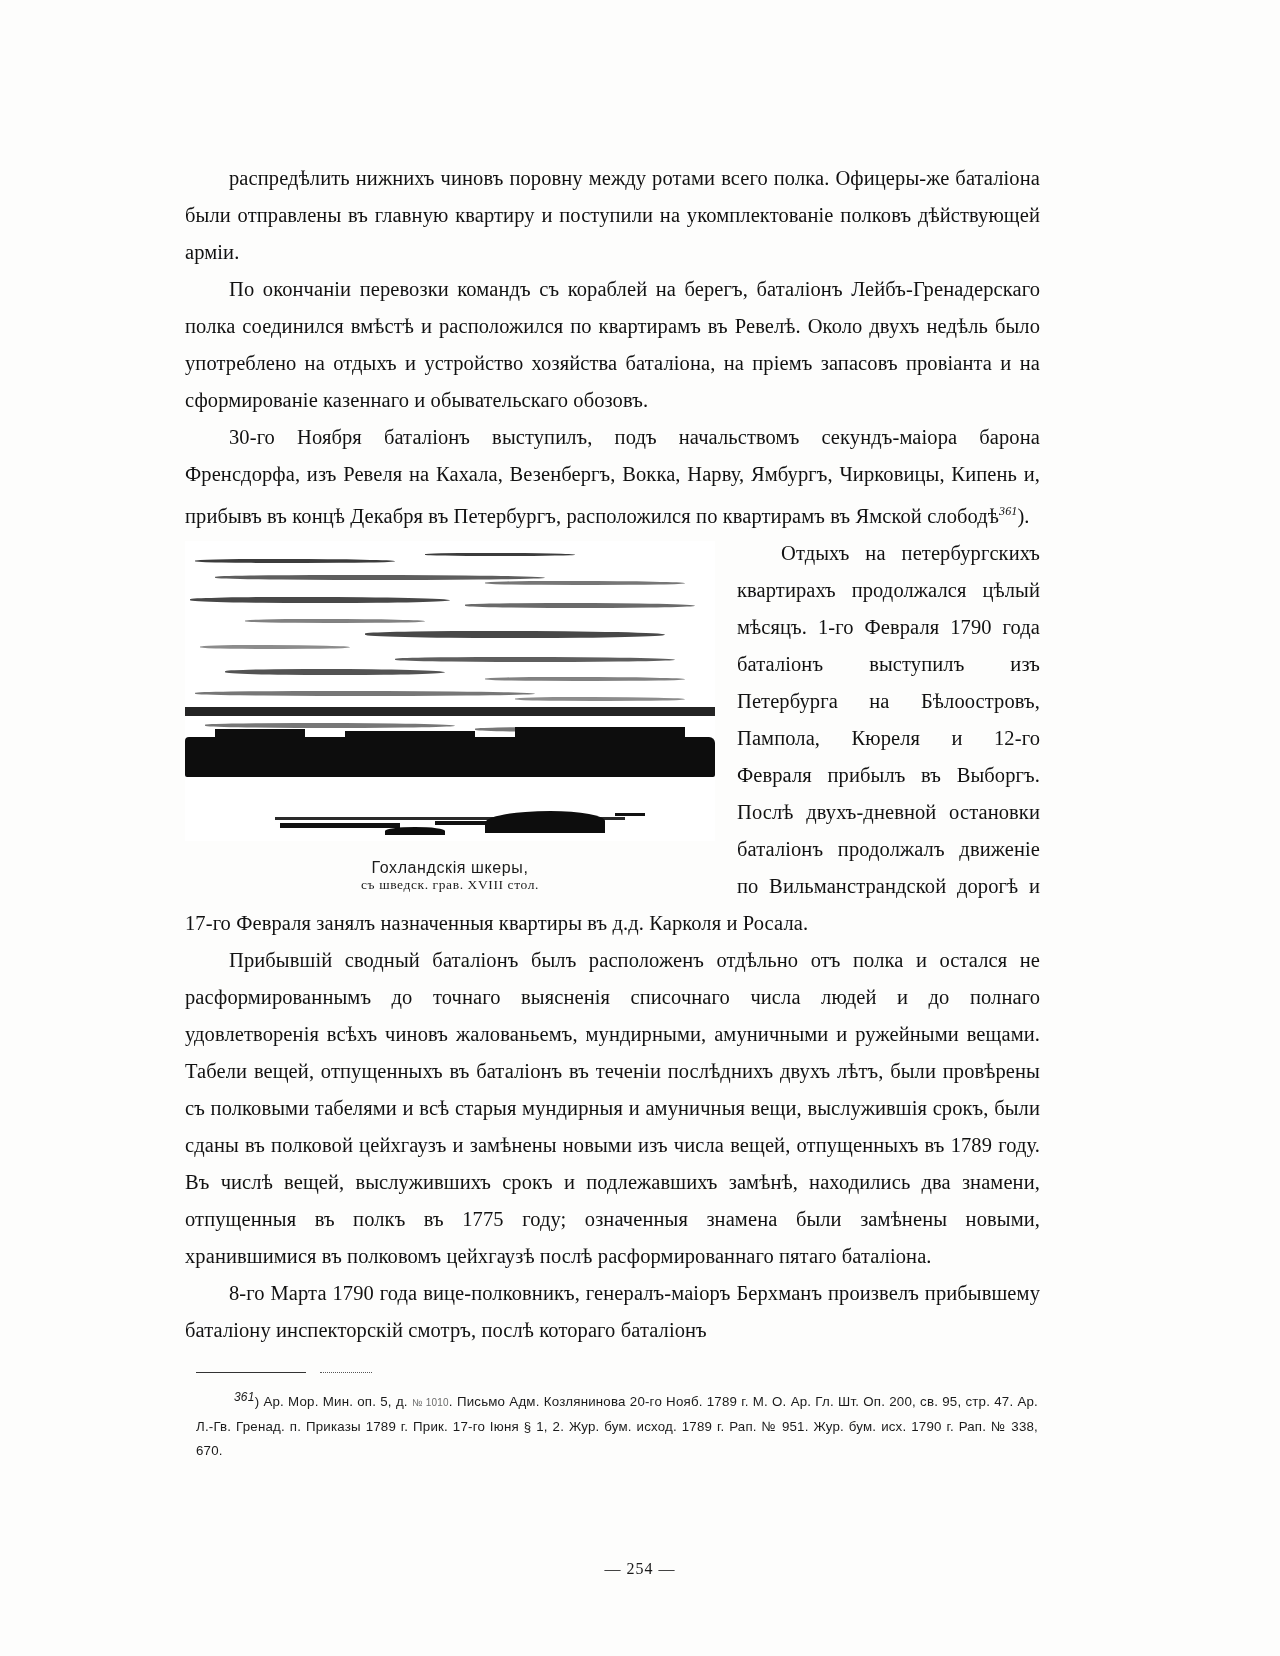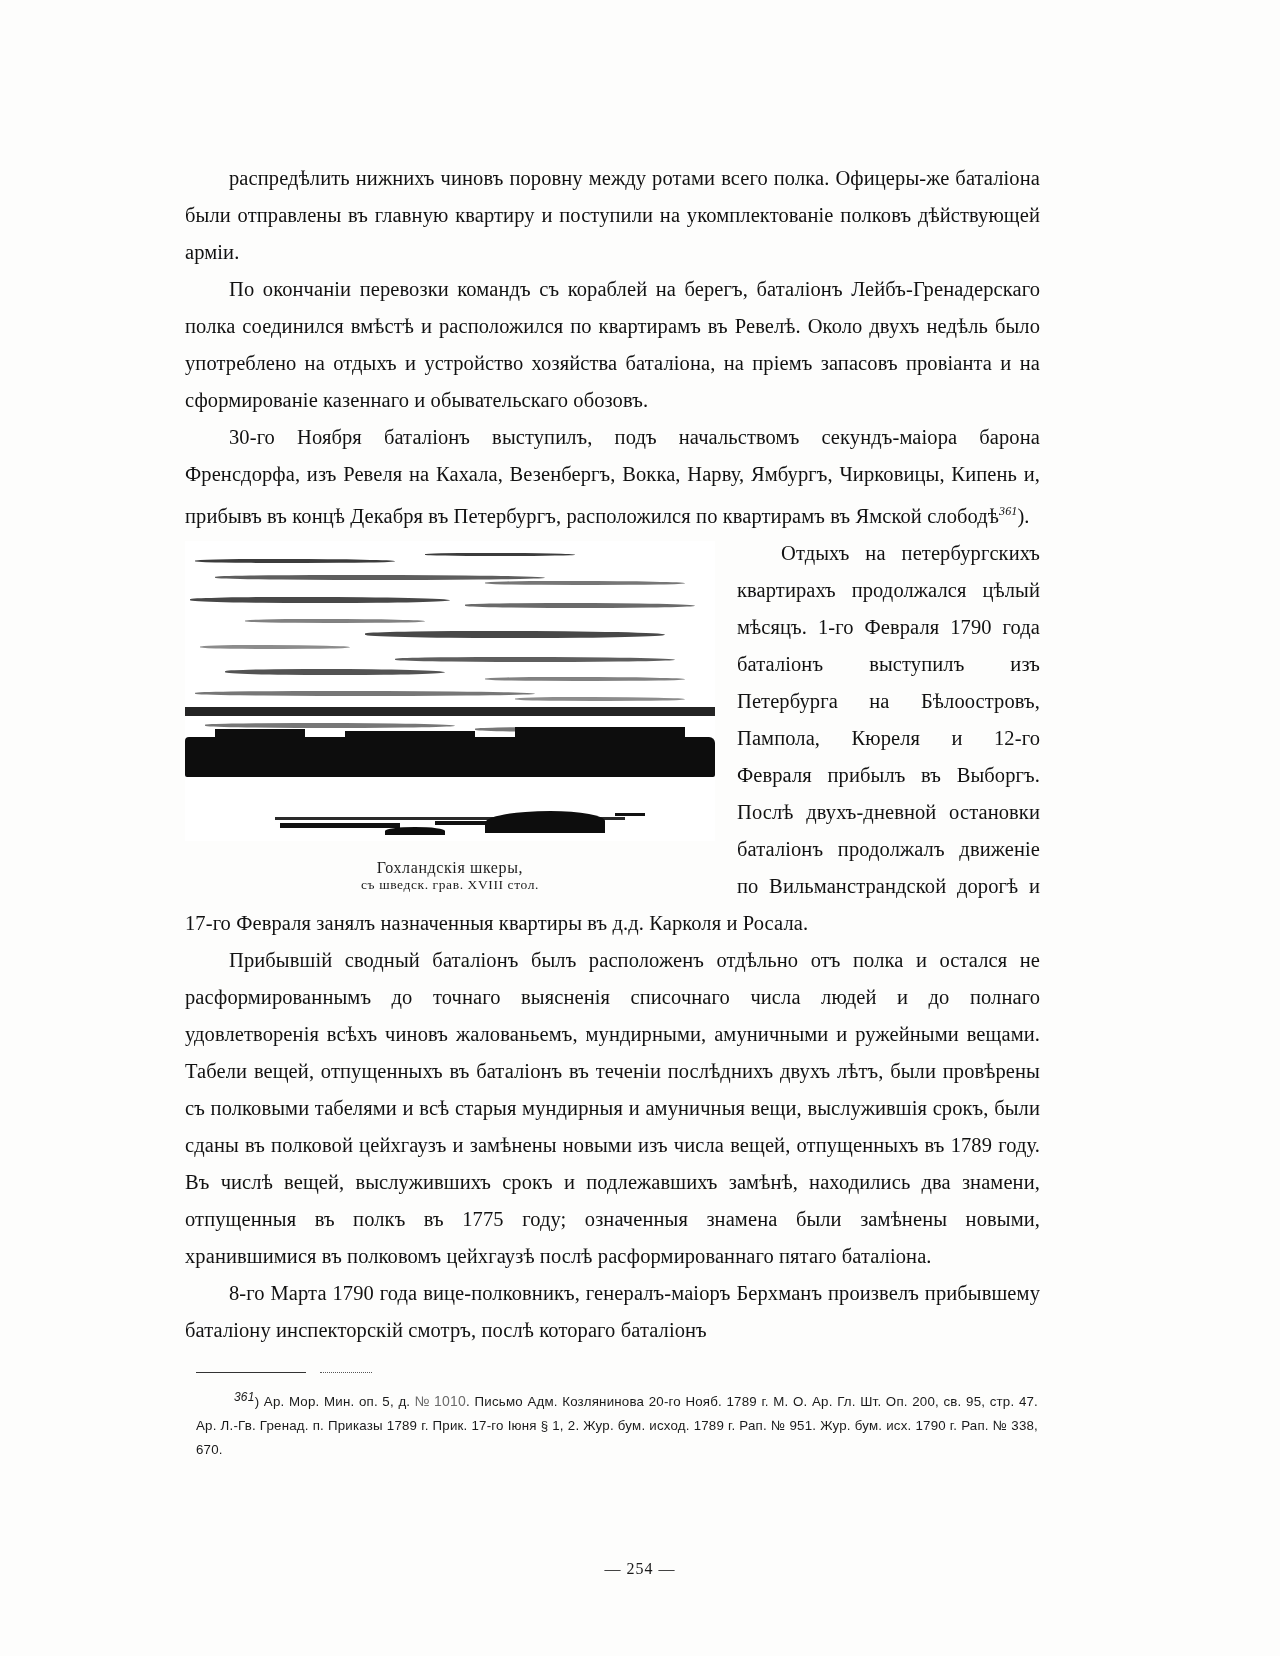--- a/index.html
+++ b/index.html
@@ -65,21 +65,21 @@
   }
   .fig-caption {
     width: 530px;
     text-align: center;
     margin-top: 18px;
   }
   .fig-caption .line1 {
     font-size: 16px;
     letter-spacing: 0.6px;
     color: #1c1c1c;
-    font-family: Liberation Serif, serif;
+    font-family: Liberation Sans, sans-serif;
   }
   .fig-caption .line2 {
     font-size: 13.5px;
     letter-spacing: 0.6px;
     color: #1c1c1c;
     font-family: "Liberation Serif", serif;
   }
   .sup {
     font-size: 12px;
     vertical-align: super;
@@ -110,21 +110,21 @@
     line-height: 24px;
     text-align: justify;
     color: #1a1a1a;
     font-family: "Liberation Sans", sans-serif;
     letter-spacing: 0.2px;
   }
   .footnotes .fn-indent { padding-left: 38px; display:inline; }
   .footnotes .smudge {
     display: inline-block;
     color: #6b6b6b;
-    font-size: 14px;
+    font-size: 10px;
     filter: blur(0.4px);
   }
   .page-number {
     position: absolute;
     left: 0;
     top: 1560px;
     width: 1280px;
     text-align: center;
     font-size: 16px;
     letter-spacing: 1px;

